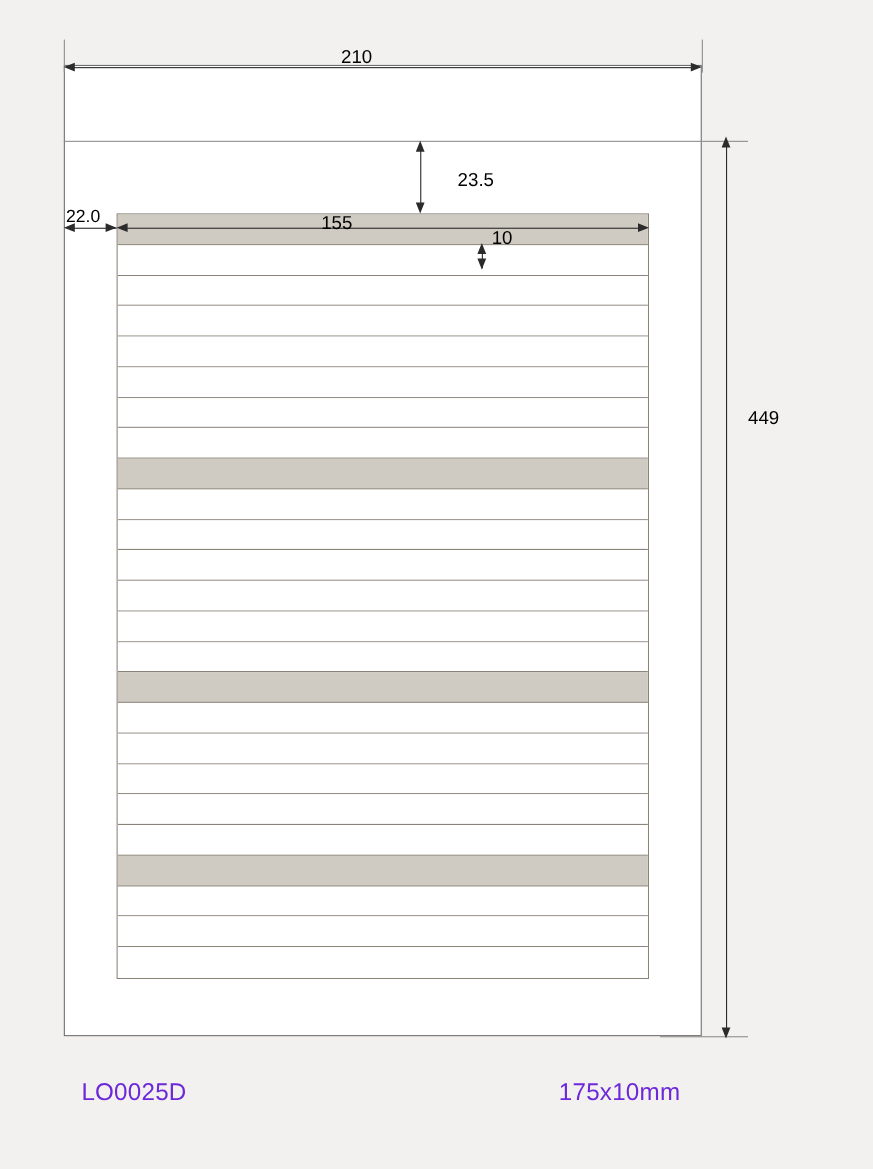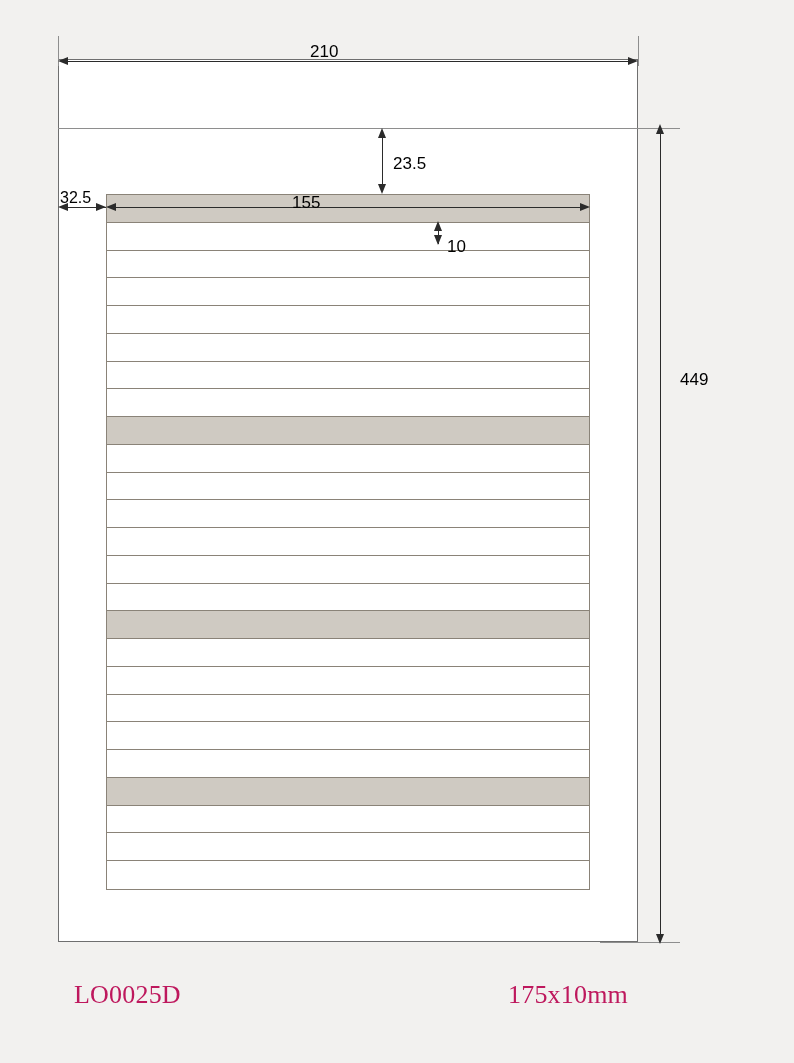--- a/index.html
+++ b/index.html
@@ -38,25 +38,24 @@
     font-size: 17px;
     color: #000000;
     white-space: nowrap;
     line-height: 1;
   }
   .label.small {
     font-size: 16px;
   }
   .caption {
     position: absolute;
-    font-size: 26px;
-    color: #be185d;
+    font-size: 22px;
+    color: #6d28d9;
     white-space: nowrap;
     letter-spacing: .2px;
-    font-family: Liberation Serif, serif;
   }
 
   
   .arrow {
     position: absolute;
     width: 0; height: 0;
   }
   .arrow.left {
     border-top: 4px solid transparent;
     border-bottom: 4px solid transparent;
@@ -164,33 +163,33 @@
   <div class="line-h" style="left:600px; top:942px; width:80px; border-color:#8e8e8e;"></div>
 
   <div class="line-v" style="left:660px; top:132px; height:806px;"></div>
   <div class="arrow up" style="left:656px; top:124px;"></div>
   <div class="arrow down" style="left:656px; top:934px;"></div>
   <div class="label" style="left:680px; top:371px;">449</div>
 
   <div class="line-v" style="left:382px; top:132px; height:58px;"></div>
   <div class="arrow up" style="left:378px; top:128px;"></div>
   <div class="arrow down" style="left:378px; top:184px;"></div>
-  <div class="label" style="left:393px; top:155px;">23.5</div>
+  <div class="label" style="left:416px; top:155px;">23.5</div>
 
   <div class="line-h dimline-h" style="left:62px; top:207px; width:44px;"></div>
   <div class="arrow left" style="left:58px; top:203px;"></div>
   <div class="arrow right" style="left:96px; top:203px;"></div>
-  <div class="label small" style="left:60px; top:190px;">32.5</div>
+  <div class="label small" style="left:60px; top:190px;">22.0</div>
 
   <div class="line-h dimline-h" style="left:110px; top:207px; width:476px;"></div>
   <div class="arrow left" style="left:106px; top:203px;"></div>
   <div class="arrow right" style="left:580px; top:203px;"></div>
   <div class="label" style="left:292px; top:194px;">155</div>
 
   <div class="line-v" style="left:438px; top:224px; height:20px;"></div>
   <div class="arrow up" style="left:434px; top:221px;"></div>
   <div class="arrow down" style="left:434px; top:235px;"></div>
-  <div class="label" style="left:447px; top:238px;">10</div>
+  <div class="label" style="left:447px; top:208px;">10</div>
 
   <div class="caption" style="left:74px; top:980px;">LO0025D</div>
   <div class="caption" style="left:508px; top:980px;">175x10mm</div>
 
 </div>
 
 </body></html>

